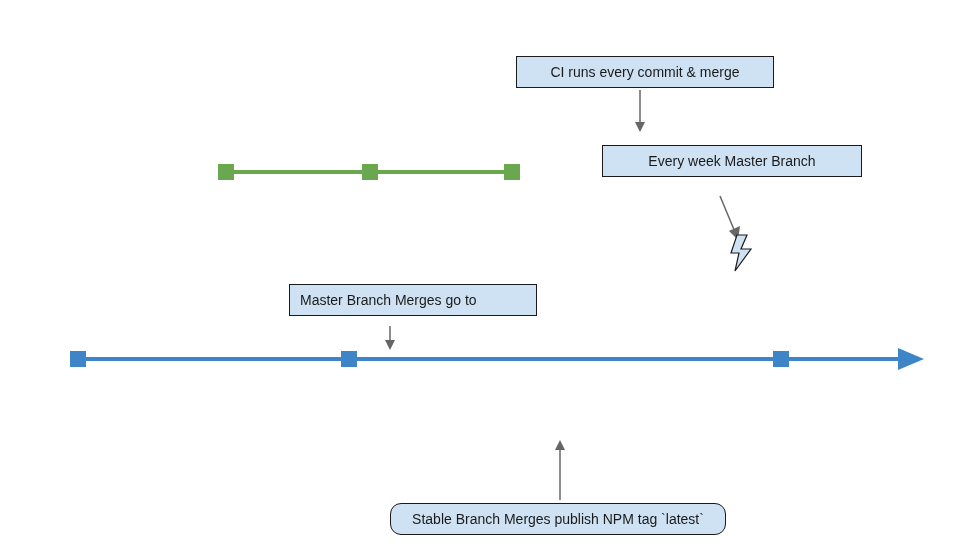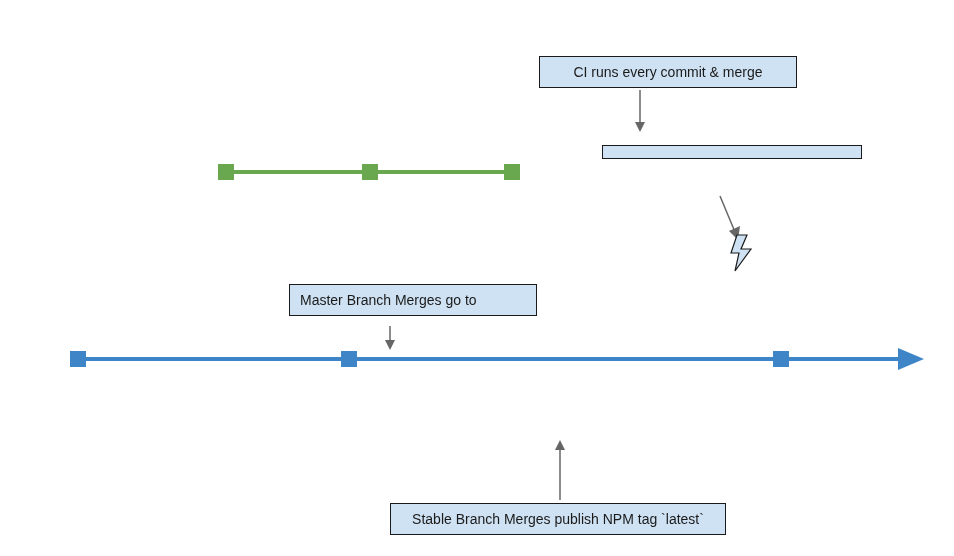--- a/index.html
+++ b/index.html
@@ -27,32 +27,33 @@
     left: 0;
     top: 0;
     width: 954px;
     height: 556px;
     pointer-events: none;
   }
 </style>
 </head>
 <body>
 
-<div class="label-box" style="left:516px; top:56px; width:258px; text-align:center;margin-left:23px;">
+<div class="label-box" style="left:516px; top:56px; width:258px; text-align:center;">
   <span>CI runs every commit &amp; merge</span>
 </div>
 
 <div class="label-box" style="left:602px; top:145px; width:260px; text-align:center;">
+  <div>Every week Master Branch</div>
 </div>
 
 <div class="label-box" style="left:289px; top:284px; width:248px;">
   <div>Master Branch Merges go to</div>
 </div>
 
-<div class="label-box" style="left:390px; top:503px; width:336px; text-align:center;">
+<div class="label-box" style="left:390px; top:503px; width:336px; text-align:center;border-radius:11px;">
   <span>Stable Branch Merges publish NPM tag `latest`</span>
 </div>
 
 <svg class="overlay" viewBox="0 0 954 556">
 
   <line x1="226" y1="172" x2="512" y2="172" stroke="#6aa84f" stroke-width="4"></line>
 
   <rect x="218" y="164" width="16" height="16" fill="#6aa84f"></rect>
   <rect x="362" y="164" width="16" height="16" fill="#6aa84f"></rect>
   <rect x="504" y="164" width="16" height="16" fill="#6aa84f"></rect>

